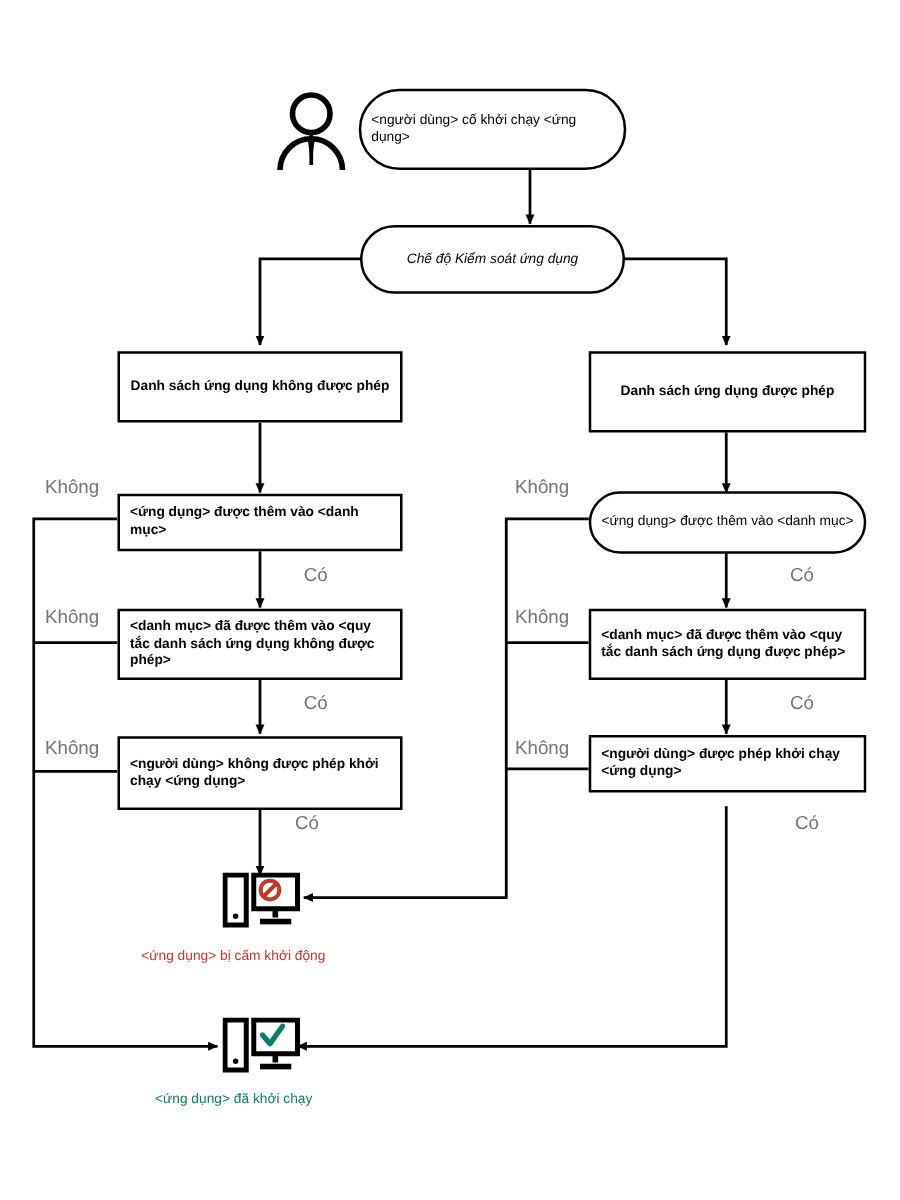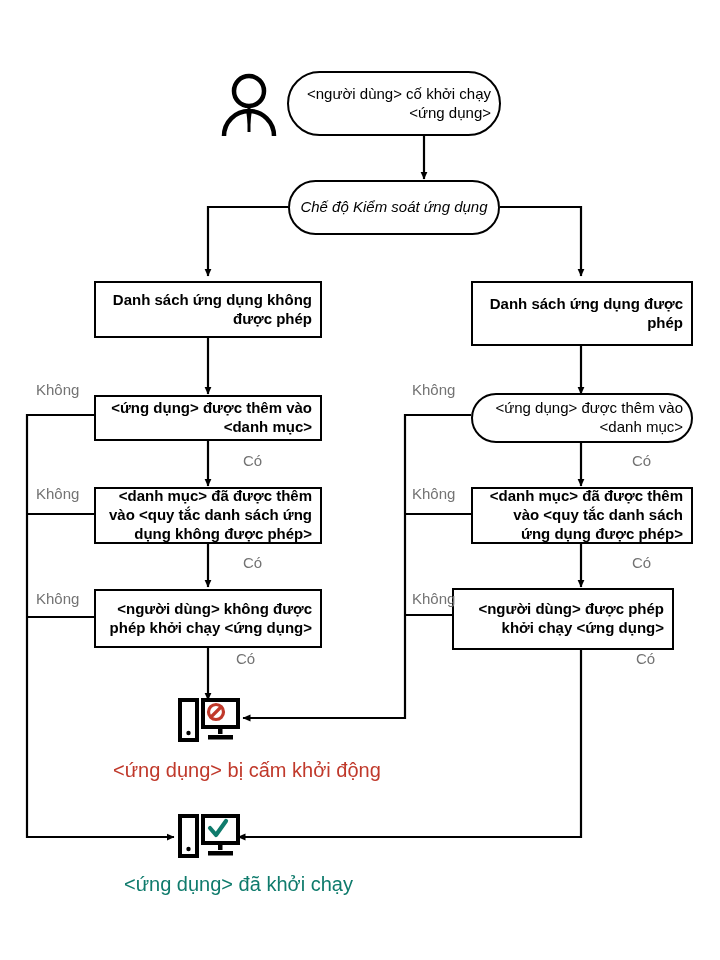--- a/index.html
+++ b/index.html
@@ -27,42 +27,42 @@
     pointer-events: none;
   }
   .node {
     position: absolute;
     box-sizing: border-box;
     border: 2px solid #000000;
     background: #ffffff;
     display: flex;
     align-items: center;
     justify-content: center;
-    text-align: right;
+    text-align: left;
     line-height: 1.25;
     padding: 2px 8px;
-    font-size: 15px;
+    font-size: 11px;
     color: #000000;
   }
   .node.pill {
     border-radius: 40px;
   }
   .node.rect {
     border-radius: 0;
     font-weight: bold;
   }
   .edge-label {
     position: absolute;
     font-size: 15px;
     color: #737373;
     white-space: nowrap;
   }
   .outcome-label {
     position: absolute;
-    font-size: 20px;
+    font-size: 11px;
     white-space: nowrap;
   }
   .icon-box {
     position: absolute;
   }
   .actor-icon {
     position: absolute;
   }
 </style>
 </head>
@@ -149,21 +149,21 @@
   </div>
 
   <div class="node rect" style="left:471px; top:487px; width:222px; height:57px;">
     <span>&lt;danh mục&gt; đã được thêm vào &lt;quy tắc danh sách ứng dụng được phép&gt;</span>
   </div>
 
   <div class="node rect" style="left:94px; top:589px; width:228px; height:59px;">
     <span>&lt;người dùng&gt; không được phép khởi chạy &lt;ứng dụng&gt;</span>
   </div>
 
-  <div class="node rect" style="left:452px; top:588px; width:222px; height:62px;">
+  <div class="node rect" style="left:471px; top:588px; width:222px; height:46px;">
     <span>&lt;người dùng&gt; được phép khởi chạy &lt;ứng dụng&gt;</span>
   </div>
 
   <div class="edge-label" style="left:36px; top:381px;">Không</div>
   <div class="edge-label" style="left:243px; top:452px;">Có</div>
 
   <div class="edge-label" style="left:36px; top:485px;">Không</div>
   <div class="edge-label" style="left:243px; top:554px;">Có</div>
 
   <div class="edge-label" style="left:36px; top:590px;">Không</div>

